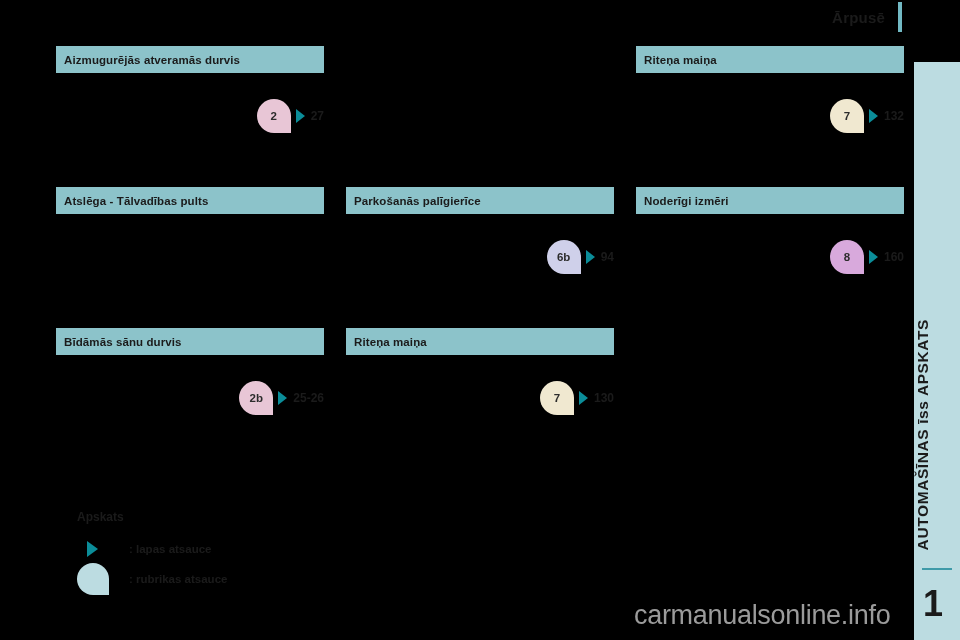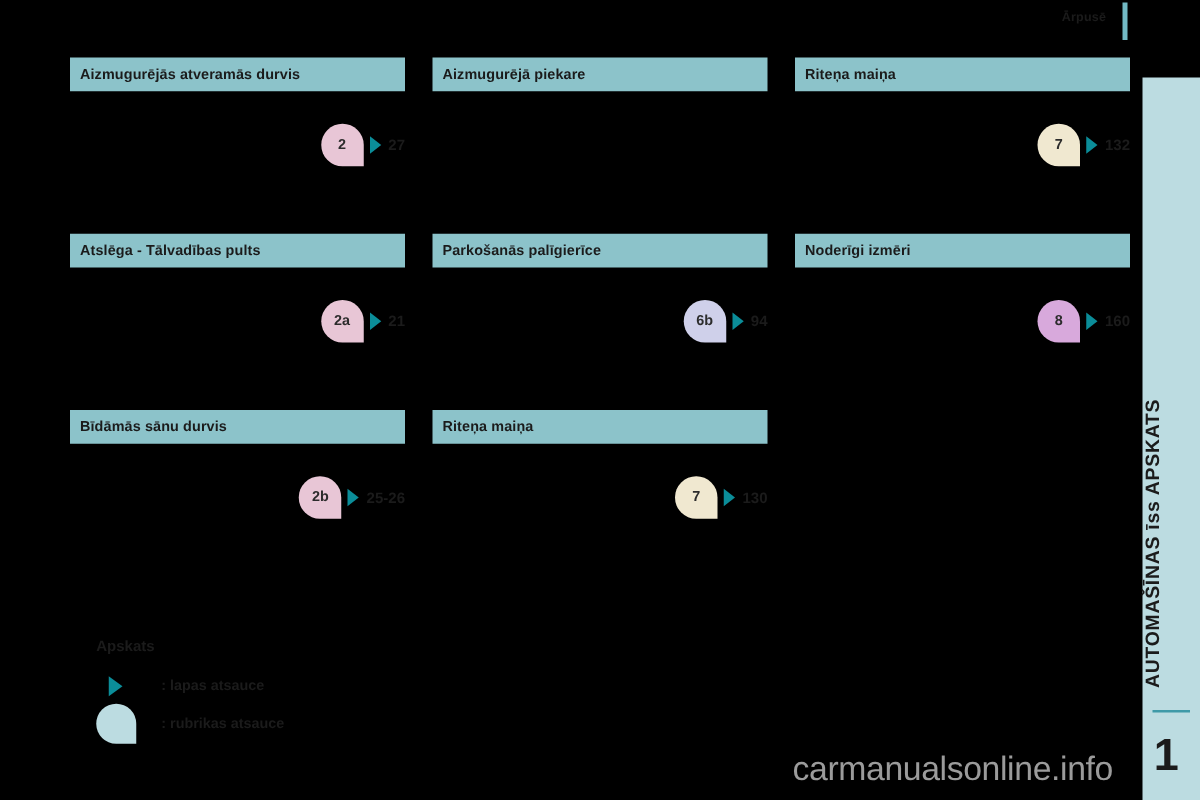--- a/index.html
+++ b/index.html
@@ -24,21 +24,21 @@
     background: #000000;
   }
 
   
   .header-title {
     position: absolute;
     top: 9px;
     left: 760px;
     width: 125px;
     text-align: right;
-    font-size: 10px;
+    font-size: 15px;
     font-weight: bold;
     letter-spacing: 0.2px;
     color: #1b1b1b;
     white-space: nowrap;
   }
   .header-rule {
     position: absolute;
     top: 2px;
     left: 898px;
     width: 4px;
@@ -273,50 +273,40 @@
         <div class="cell-body">
           <div class="ref">
             <span class="badge pink">2</span>
             <span class="arrow"></span>
             <span class="pageno">27</span>
           </div>
         </div>
       </div>
 
       <div class="cell">
-        <div class="cell-bar">
-          <span class="cell-bar-text">Aizmugurējā piekare</span>
-        </div>
       </div>
 
       <div class="cell">
         <div class="cell-bar">
           <span class="cell-bar-text">Riteņa maiņa</span>
         </div>
         <div class="cell-body">
           <div class="ref">
             <span class="badge cream">7</span>
             <span class="arrow"></span>
             <span class="pageno">132</span>
           </div>
         </div>
       </div>
     </div>
 
     <div class="grid-row">
       <div class="cell">
         <div class="cell-bar">
           <span class="cell-bar-text">Atslēga - Tālvadības pults</span>
-        </div>
-        <div class="cell-body">
-          <div class="ref">
-            <span class="badge pink">2a</span>
-            <span class="arrow"></span>
-            <span class="pageno">21</span>
-          </div>
         </div>
       </div>
 
       <div class="cell">
         <div class="cell-bar">
           <span class="cell-bar-text">Parkošanās palīgierīce</span>
         </div>
         <div class="cell-body">
           <div class="ref">
             <span class="badge lilac">6b</span>

